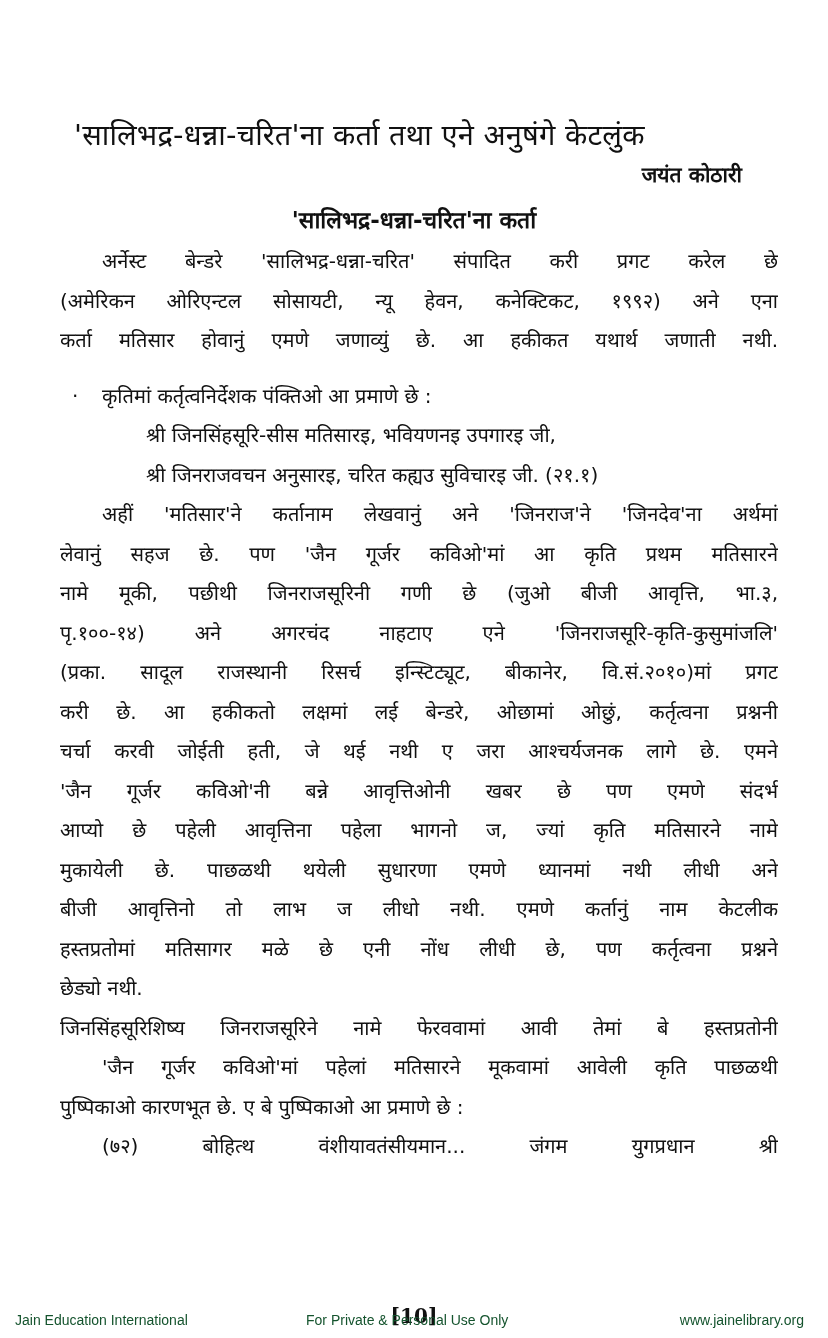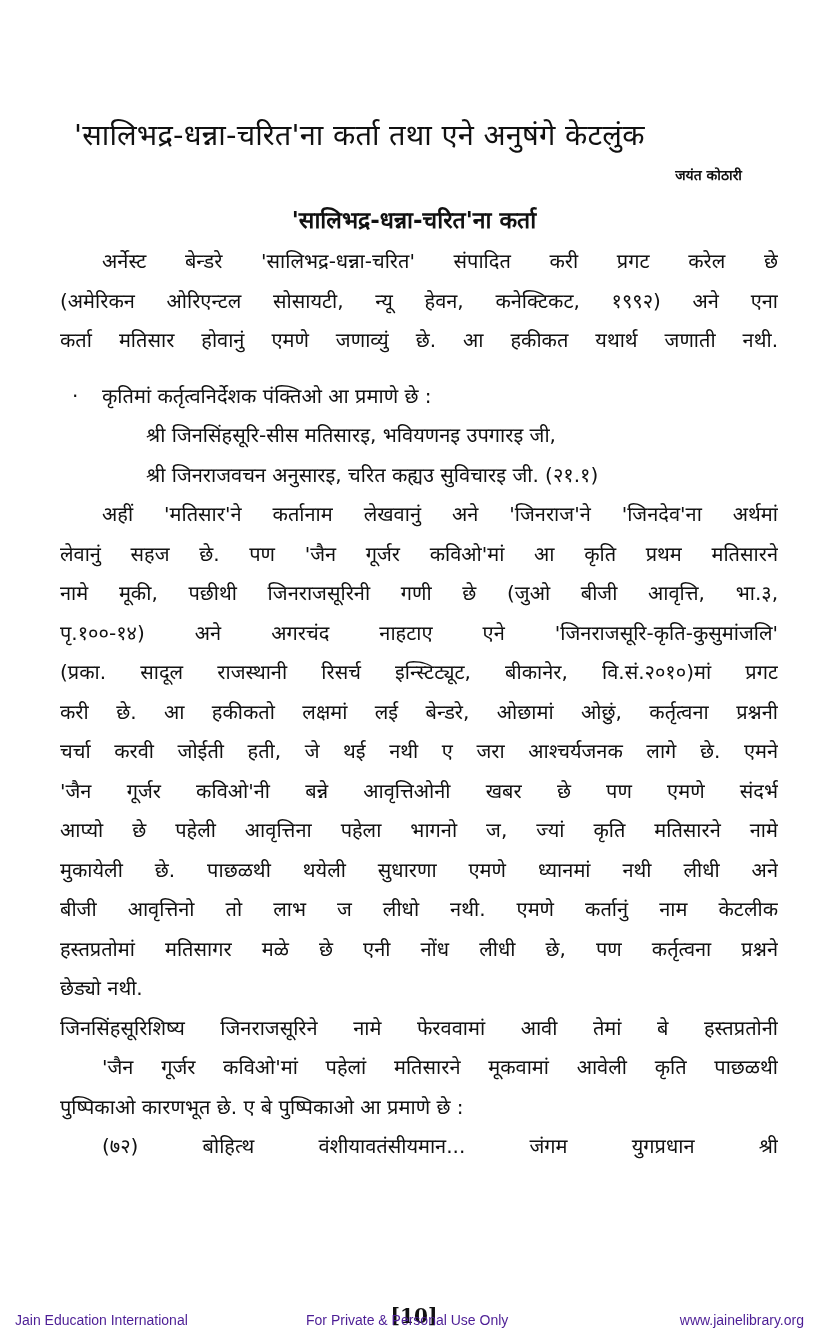--- a/index.html
+++ b/index.html
@@ -28,21 +28,21 @@
     width: 700px;
     font-size: 29px;
     line-height: 38px;
     white-space: nowrap;
     letter-spacing: 0.2px;
   }
   .author {
     position: absolute;
     right: 86px;
     top: 144px;
-    font-size: 14px;
+    font-size: 21px;
     font-weight: bold;
     line-height: 30px;
     white-space: nowrap;
   }
   .subtitle {
     position: absolute;
     left: 0;
     width: 828px;
     top: 188px;
     text-align: center;
@@ -92,21 +92,21 @@
     margin-top: 46px;
   }
   .footer {
     position: absolute;
     left: 0;
     top: 1296px;
     width: 828px;
     height: 24px;
     font-family: "Liberation Sans", sans-serif;
     font-size: 14px;
-    color: #4c1d95;
+    color: #14532d;
   }
   .footer span { position: absolute; top: 0; white-space: nowrap; }
   .footer .f-left { left: 15px; }
   .footer .f-center { left: 306px; }
   .footer .f-right { right: 24px; }
 </style>
 </head>
 <body>
 
 <div class="page">

